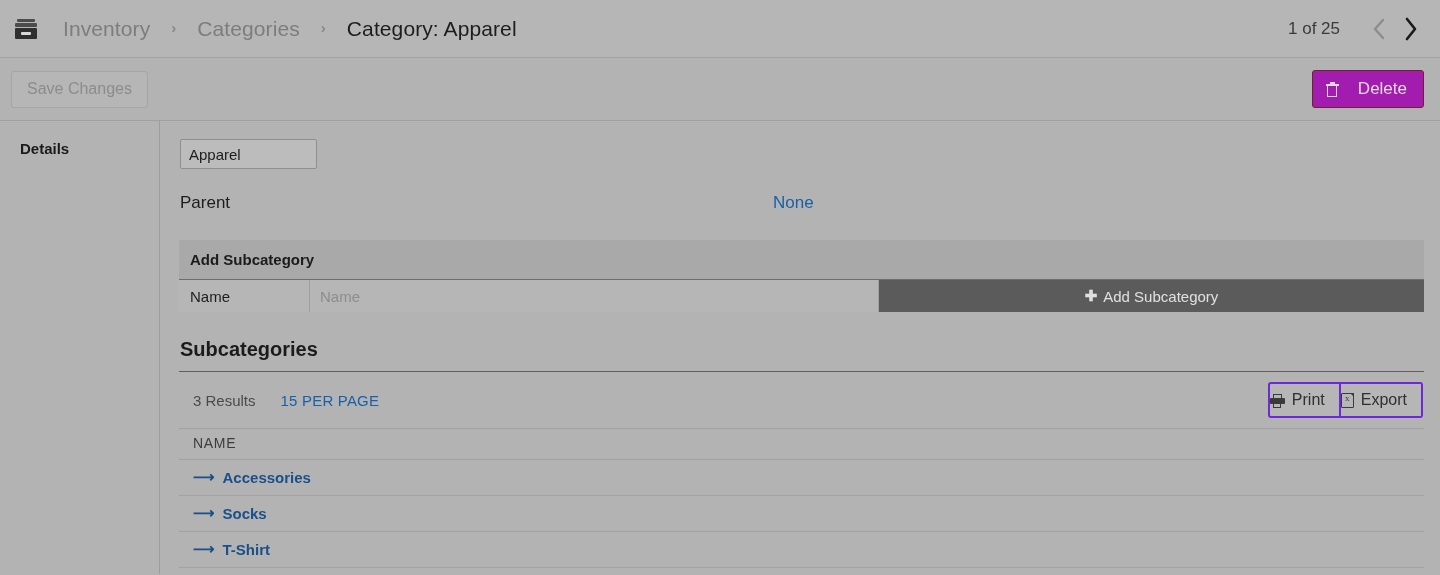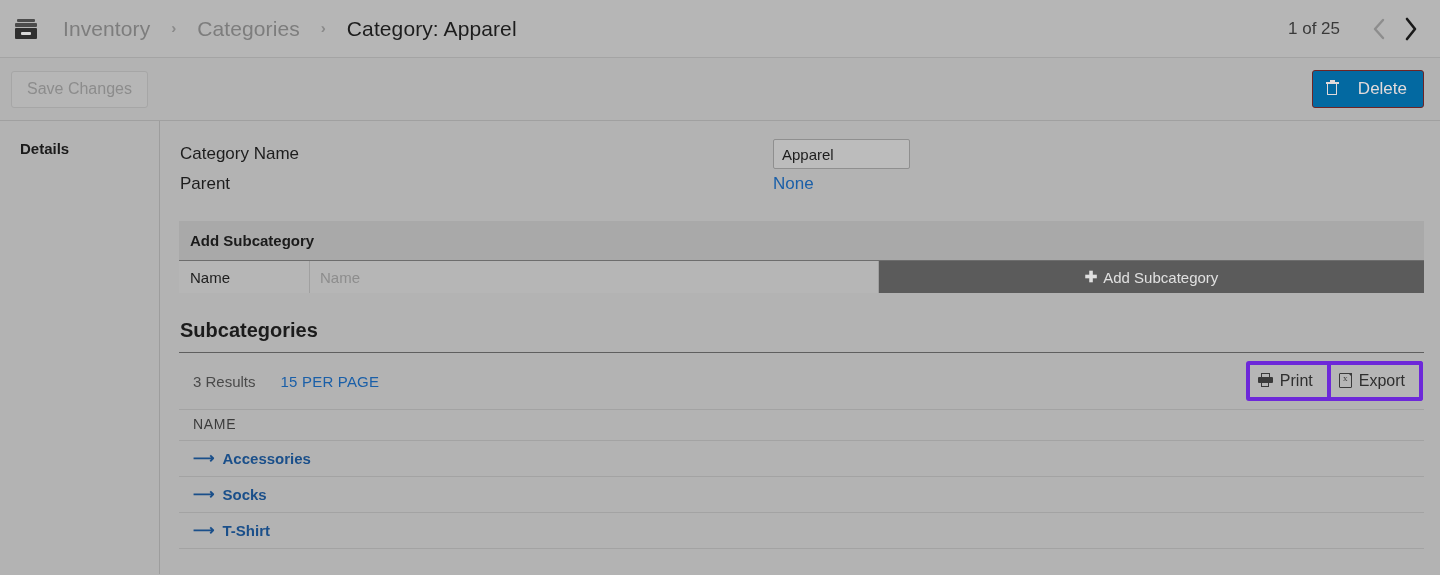--- a/index.html
+++ b/index.html
@@ -105,26 +105,26 @@
     border-radius: 3px;
     padding: 9px 15px 10px;
     line-height: 1;
     cursor: default;
   }
 
   .btn-delete {
     font-family: "Liberation Sans", sans-serif;
     font-size: 17px;
     color: #e2dada;
-    background: #0369a1;
+    background: #a21caf;
     border: 1px solid #6e2424;
     border-radius: 3px;
     padding: 9px 16px 10px 13px;
     line-height: 1;
-    display: flex; align-items: flex-start;
+    display: flex; align-items: flex-end;
     cursor: pointer;
     gap: 12px;
   }
   .trash-icon {
     width: 13px; height: 15px;
     position: relative;
     margin-right: 7px;
     flex: 0 0 auto;
   }
   .trash-icon .lid {
@@ -173,21 +173,21 @@
     min-width: 0;
   }
 
   
   .form-area { padding-left: 1px; }
   .form-row {
     display: flex;
     align-items: center;
     min-height: 30px;
   }
-  .form-row + .form-row { margin-top: 0; }
+  .form-row + .form-row { margin-top: 19px; }
   .form-label {
     font-size: 17px;
     color: #1d1d1d;
     width: 593px;
     flex: 0 0 593px;
   }
   .text-input {
     font-family: "Liberation Sans", sans-serif;
     font-size: 15px;
     color: #1d1d1d;
@@ -322,23 +322,23 @@
   }
 
   .toolbar-spacer { flex: 1 1 auto; }
 
   .btn-group { display: flex; }
   .btn-tool {
     font-family: "Liberation Sans", sans-serif;
     font-size: 16px;
     color: #2f2f2f;
     background: #b6b6b6;
-    border: 4px solid #6d28d9;
-    padding: 8px 14px 8px 8px;
-    display: flex; align-items: flex-start;
+    border: 2px solid #6d28d9;
+    padding: 8px 14px 8px 0;
+    display: flex; align-items: flex-end;
     cursor: pointer;
     line-height: 1;
   }
   .btn-tool:first-child { border-radius: 3px 0 0 3px; }
   .btn-tool:last-child  { border-radius: 0 3px 3px 0; border-left: 0; }
   .btn-tool .glyph { margin-right: 7px; display: flex; align-items: center; }
 
   .printer-icon { width: 15px; height: 14px; position: relative; }
   .printer-icon .top { position: absolute; left: 3px; top: 0; width: 9px; height: 4px; border: 1.4px solid #3a3a3a; border-bottom: 0; }
   .printer-icon .mid { position: absolute; left: 0; top: 4px; width: 15px; height: 6px; background: #3a3a3a; border-radius: 1px; }
@@ -436,21 +436,20 @@
   <div class="content">
 
     <div class="sidebar">
       <div class="side-item active">Details</div>
     </div>
 
     <div class="main">
 
       <div class="form-area">
         <div class="form-row">
-          <span class="form-label">Category Name</span>
           <input class="text-input" type="text" value="Apparel" style="">
         </div>
         <div class="form-row">
           <span class="form-label">Parent</span>
           <span class="link">None</span>
         </div>
       </div>
 
       <div class="panel">
         <div class="panel-header">Add Subcategory</div>

